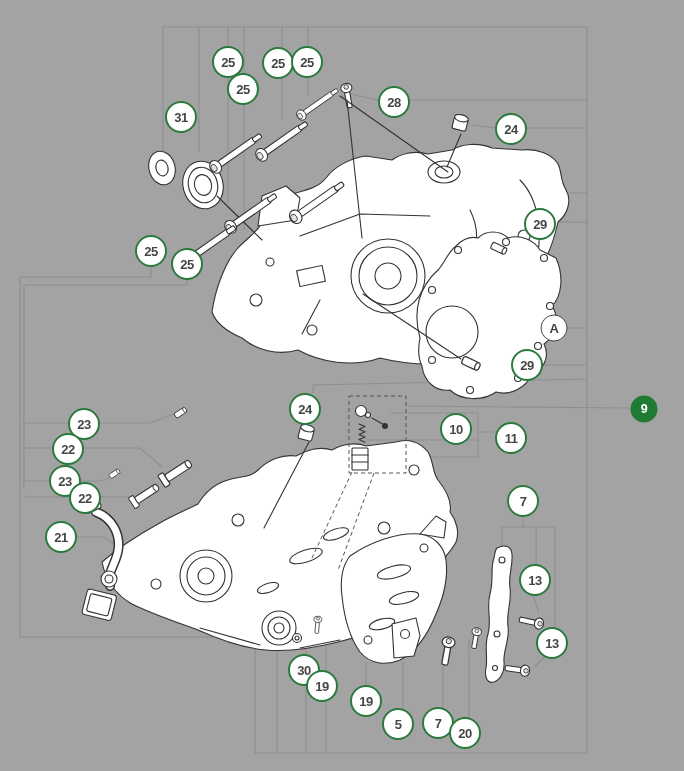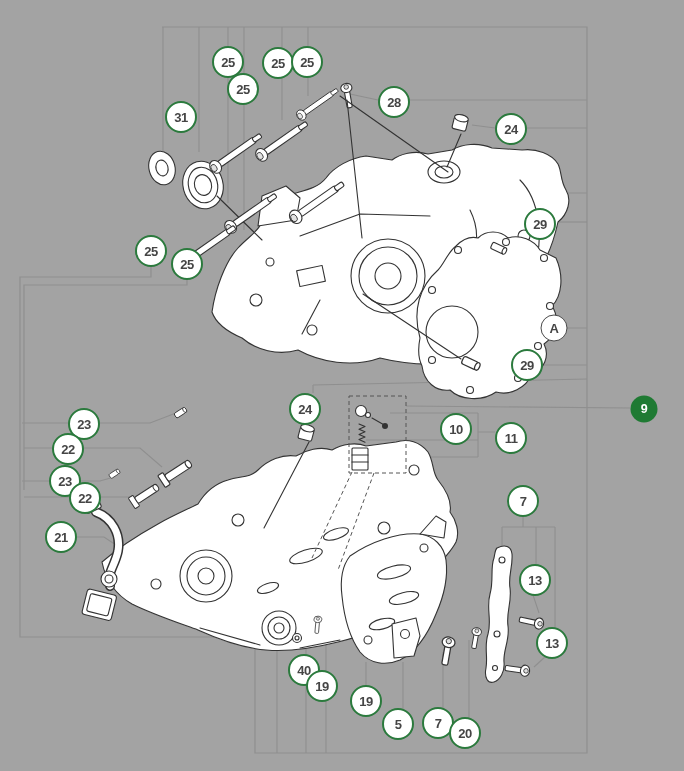--- a/index.html
+++ b/index.html
@@ -268,21 +268,21 @@
       <div class="callout part" style="left: 84px; top: 424px;">23</div>
       <div class="callout part" style="left: 456px; top: 429px; text-align: right;">10</div>
       <div class="callout part" style="left: 511px; top: 438px; text-align: center;">11</div>
       <div class="callout part" style="left: 68px; top: 449px;">22</div>
       <div class="callout part" style="left: 65px; top: 481px;">23</div>
       <div class="callout part" style="left: 85px; top: 498px;">22</div>
       <div class="callout part" style="left: 523px; top: 501px;">7</div>
       <div class="callout part" style="left: 61px; top: 537px;">21</div>
       <div class="callout part" style="left: 535px; top: 580px;">13</div>
       <div class="callout part" style="left: 552px; top: 643px;">13</div>
-      <div class="callout part" style="left: 304px; top: 670px;">40</div>
+      <div class="callout part" style="left: 304px; top: 670px;">30</div>
       <div class="callout part" style="left: 322px; top: 686px;">19</div>
       <div class="callout part" style="left: 366px; top: 701px;">19</div>
       <div class="callout part" style="left: 398px; top: 724px;">5</div>
       <div class="callout part" style="left: 438px; top: 723px;">7</div>
       <div class="callout part" style="left: 465px; top: 733px;">20</div>
     </div>
 
 </div>
 
 </body></html>

